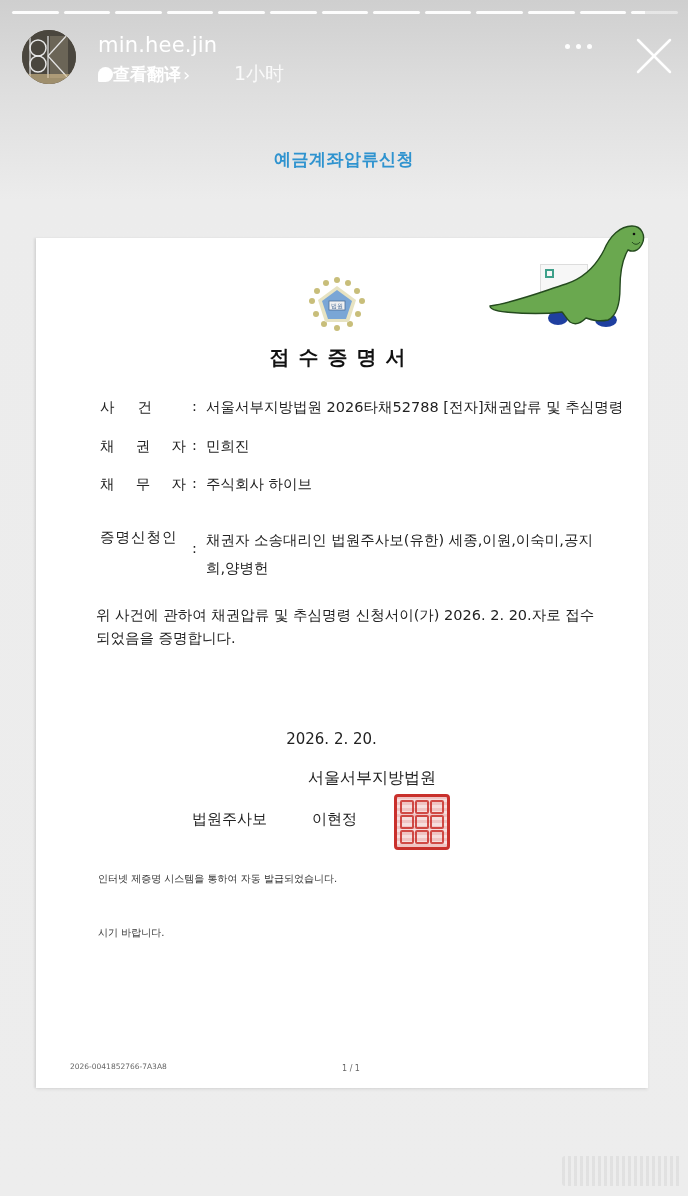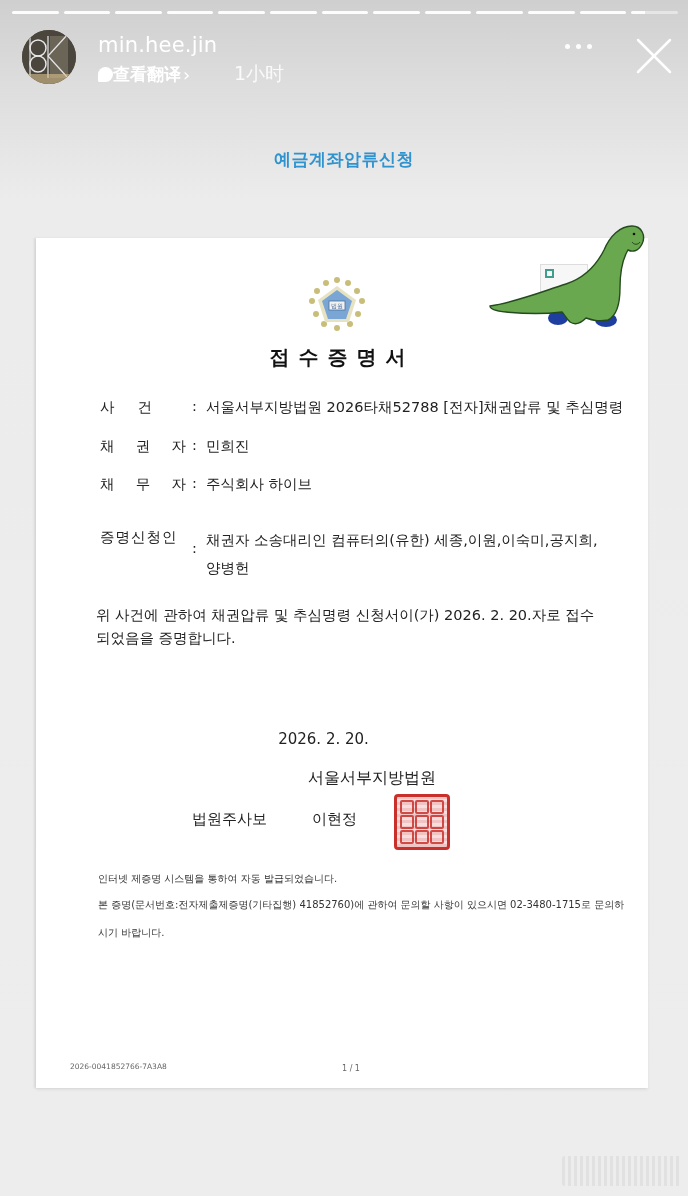--- a/index.html
+++ b/index.html
@@ -52,21 +52,21 @@
   .field .val { flex: 1; }
   .f1 { top: 160px; } .f2 { top: 199px; } .f3 { top: 237px; }
   .f1 .lbl { width: 58px; margin-right: 34px; }
   .f4 { top: 288px; width: 500px; }
   .f4 .lbl { letter-spacing: 1px; margin-top: 2px; }
   .f4 .colon { margin-top: 14px; }
   .f4 .val { line-height: 28px; }
 
   .statement { position: absolute; left: 60px; top: 366px; width: 500px; font-size: 14.5px; color: #222; line-height: 23px; }
 
-  .date { position: absolute; left: 0; width: 575px; top: 492px; text-align: center; font-size: 15px; color: #222; }
+  .date { position: absolute; left: 8px; width: 575px; top: 492px; text-align: center; font-size: 15px; color: #222; }
   .court { position: absolute; left: 0; width: 672px; top: 530px; text-align: center; font-size: 16px; color: #222; }
   .clerk-role { position: absolute; left: 156px; top: 572px; font-size: 15px; color: #222; }
   .clerk-name { position: absolute; left: 276px; top: 572px; font-size: 15px; color: #222; }
   .seal {
     position: absolute; left: 358px; top: 556px; width: 56px; height: 56px; border: 3px solid #c9302c; border-radius: 4px;
     background: repeating-linear-gradient(0deg, rgba(201,48,44,0.15) 0 3px, transparent 3px 6px), #f6dede;
   }
   .seal-grid { position: absolute; inset: 3px; display: grid; grid-template-columns: repeat(3, 1fr); grid-template-rows: repeat(3, 1fr); gap: 1px; }
   .seal-grid span { border: 2px solid #c9302c; border-radius: 2px; opacity: 0.85; }
 
@@ -194,21 +194,21 @@
         <span>자</span>
     </span>
     <span class="colon">:</span>
     <span class="val">주식회사 하이브</span>
   </div>
   <div class="field f4">
     <span class="lbl">
         <span>증명신청인</span>
       </span>
     <span class="colon">:</span>
-    <span class="val">채권자 소송대리인 컴퓨터의(유한) 세종,이원,이숙미,공지희,양병헌</span>
+    <span class="val">채권자 소송대리인 법원주사보(유한) 세종,이원,이숙미,공지희,양병헌</span>
   </div>
 
   <div class="statement">위 사건에 관하여 채권압류 및 추심명령 신청서이(가) 2026. 2. 20.자로 접수되었음을 증명합니다.</div>
 
   <div class="date">2026. 2. 20.</div>
   <div class="court">서울서부지방법원</div>
   <div class="clerk-role">법원주사보</div>
   <div class="clerk-name">이현정</div>
   <div class="seal">
     <div class="seal-grid">
@@ -218,20 +218,19 @@
         <span></span>
         <span></span>
         <span></span>
         <span></span>
         <span></span>
         <span></span>
       </div>
   </div>
 
   <div class="notice n1">인터넷 제증명 시스템을 통하여 자동 발급되었습니다.</div>
-  <div class="notice n2">본 증명(문서번호:전자제출제증명(기타집행) 41852760)에 관하여 문의할 사항이 있으시면 02-3480-1715로 문의하</div>
   <div class="notice n3">시기 바랍니다.</div>
 
   <div class="docnum">2026-0041852766-7A3A8</div>
   <div class="pagenum">1 / 1</div>
 </div>
 
 <div class="watermark"></div>
 
 </body></html>

